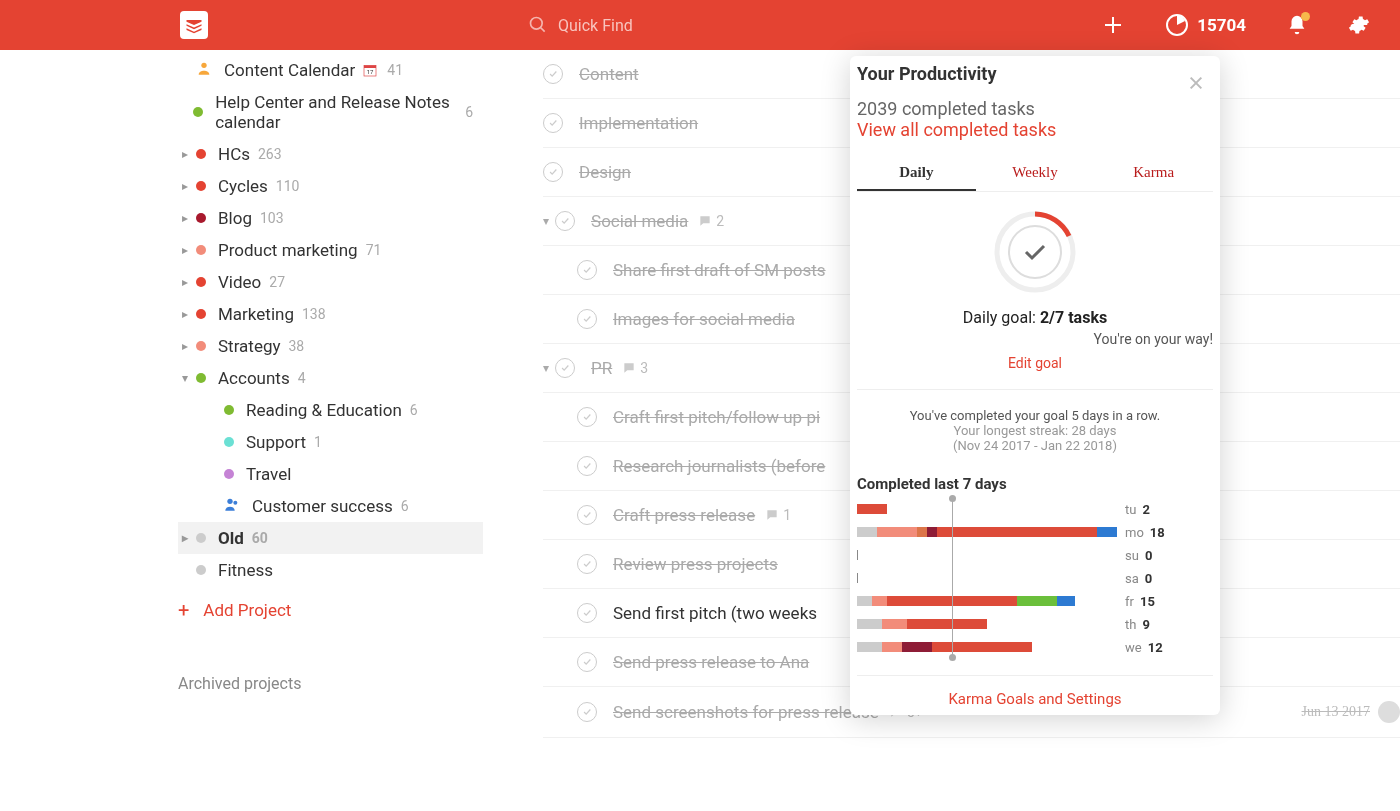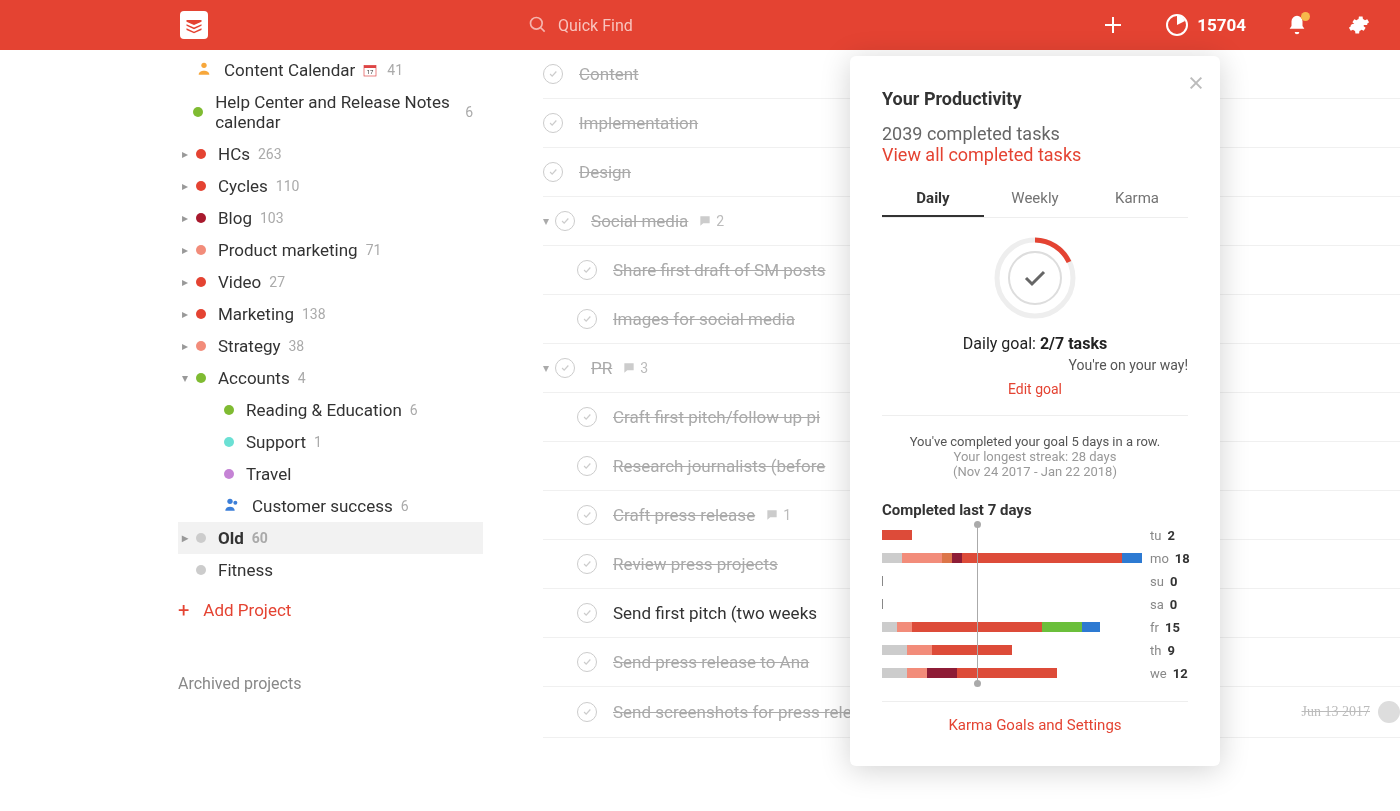--- a/index.html
+++ b/index.html
@@ -37,27 +37,27 @@
   .task .tname { text-decoration: line-through; color:#aaa; }
   .task .tname.active { text-decoration:none; color:#333; }
   .task.parent .section-chev { color:#aaa; font-size:12px; margin-right:6px; }
   .task .comments { margin-left:10px; color:#bbb; display:flex; align-items:center; font-size:14px; }
   .task .comments svg { margin-right:4px; }
   .task.indent1 { padding-left:34px; }
   .task .meta { margin-left:auto; color:#bbb; font-size:14px; display:flex; align-items:center; gap:8px; text-decoration:line-through;font-family:Liberation Serif, serif; }
   .task .avatar { width:22px;height:22px;border-radius:50%; background:#ddd; }
 
   
-  .prod-panel { position:absolute; top:56px; right:180px; width:370px; background:#fff; box-shadow:0 4px 30px rgba(0,0,0,.18); border-radius:6px; padding:32px; z-index:20; }
+  .prod-panel { position:absolute; top:56px; right:180px; width:370px; background:#fff; box-shadow:0 4px 30px rgba(0,0,0,.18); border-radius:6px; padding:7px; z-index:20; }
   .prod-panel .close { position:absolute; right:16px; top:16px; color:#bbb; cursor:pointer; font-size:20px; }
   .prod-title { font-size:18px; font-weight:700; color:#333; }
   .prod-sub { display:flex; justify-content:space-between; margin-top:14px; font-size:18px; color:#666;flex-direction:column; }
   .prod-sub a { color:#e44332; cursor:pointer; }
-  .tabs { display:flex; margin-top:16px; border-bottom:1px solid #eee; }
-  .tabs .tab { flex:1; text-align:center; padding:8px 0; color:#737373; font-size:15px; cursor:pointer; }
+  .tabs { display:flex; margin-top:16px; border-bottom:1px solid #eee;font-family:Liberation Serif, serif; }
+  .tabs .tab { flex:1; text-align:center; padding:8px 0; color:#b91c1c; font-size:15px; cursor:pointer; }
   .tabs .tab.active { color:#333; font-weight:700; border-bottom:2px solid #333; }
   .goal-circle { display:flex; justify-content:center; margin-top:18px; }
   .goal-text { text-align:center; margin-top:14px; font-size:16px; }
   .goal-text .bold { font-weight:700; }
   .goal-sub { text-align:right; color:#555; font-size:14px; margin-top:4px; }
   .edit-goal { text-align:center; color:#e44332; font-size:14px; margin-top:8px; cursor:pointer; }
   .streak { text-align:center; font-size:13px; color:#555; margin-top:18px; padding-top:18px; border-top:1px solid #eee; }
   .streak .muted { color:#999; }
   .chart-title { font-weight:700; color:#333; margin-top:22px; font-size:15px; }
   .chart { margin-top:6px; }

